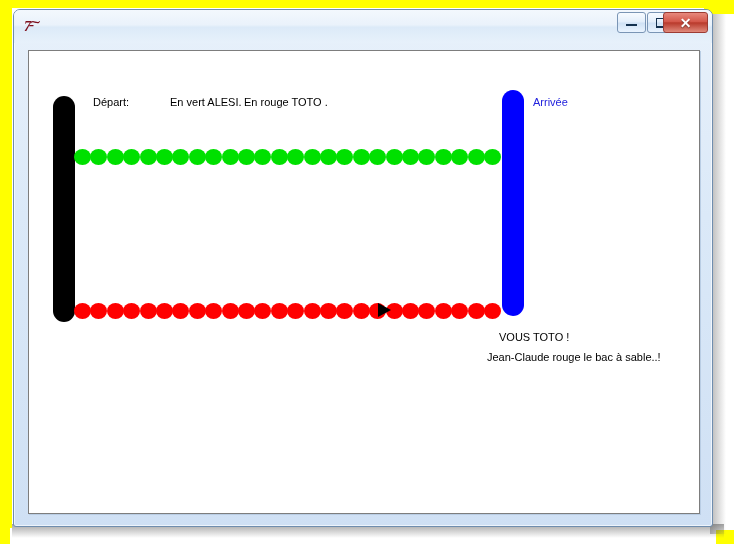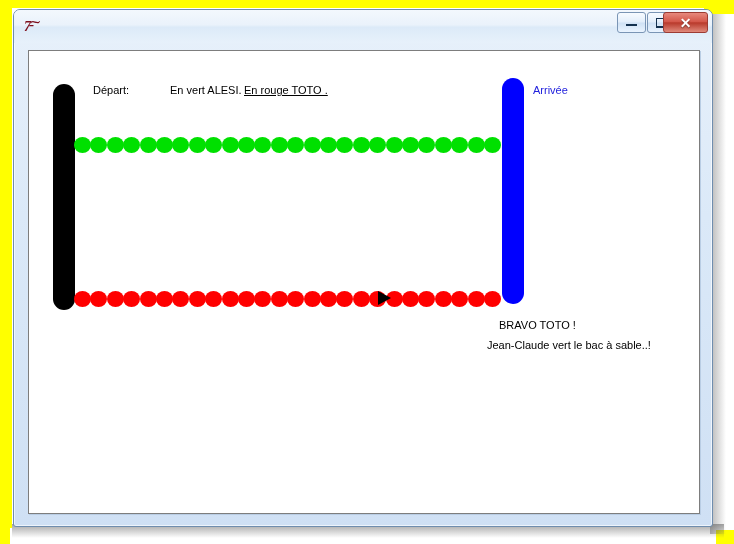--- a/index.html
+++ b/index.html
@@ -87,21 +87,21 @@
   .glyph.x{color:#ffffff;font-weight:bold;font-size:14px;text-shadow:0 1px 1px rgba(0,0,0,.45);}
 
   
   .canvas-frame{
     position:absolute;left:14px;top:40px;width:672px;height:464px;
     border:1px solid #7d7d7d;
     background:#ffffff;box-sizing:border-box;
     box-shadow:1px 1px 0 0 #b9cde4;
     overflow:hidden;
   }
-  .canvas{position:absolute;left:0;top:0;width:100%;height:100%;}
+  .canvas{position:absolute;left:0;top:12px;width:100%;height:100%;}
 
   .bar{position:absolute;border-radius:999px;}
   .bar-start{background:#000000;}
   .bar-finish{background:#0000ff;}
 
   .dot{position:absolute;border-radius:50%;}
 
   .turtle{
     position:absolute;width:0;height:0;
     border-top:7px solid transparent;
@@ -214,23 +214,23 @@
             <div class="dot" style="background: rgb(255, 0, 0); left: 405.8px; top: 240px; width: 17px; height: 16px;"></div>
             <div class="dot" style="background: rgb(255, 0, 0); left: 422.2px; top: 240px; width: 17px; height: 16px;"></div>
             <div class="dot" style="background: rgb(255, 0, 0); left: 438.6px; top: 240px; width: 17px; height: 16px;"></div>
             <div class="dot" style="background: rgb(255, 0, 0); left: 455px; top: 240px; width: 17px; height: 16px;"></div>
           </div>
 
         <div class="turtle" style="left:349px;top:240px;"></div>
 
         <div class="ctext" style="left:64px;top:33px;">Départ:</div>
         <div class="ctext" style="left:125px;top:33px;padding-left:16px;">En vert  ALESI.</div>
-        <div class="ctext" style="left:215px;top:33px;text-decoration:underline;">En rouge TOTO .</div>
+        <div class="ctext" style="left:215px;top:33px;">En rouge TOTO .</div>
         <div class="ctext blue" style="left:504px;top:33px;">Arrivée</div>
 
-        <div class="ctext" style="left:470px;top:268px;">BRAVO TOTO !</div>
-        <div class="ctext" style="left:458px;top:288px;">Jean-Claude vert le bac à sable..!</div>
+        <div class="ctext" style="left:470px;top:268px;">VOUS TOTO !</div>
+        <div class="ctext" style="left:458px;top:288px;">Jean-Claude rouge le bac à sable..!</div>
 
       </div>
     </div>
 
   </div>
 </div>
 
 </body></html>

